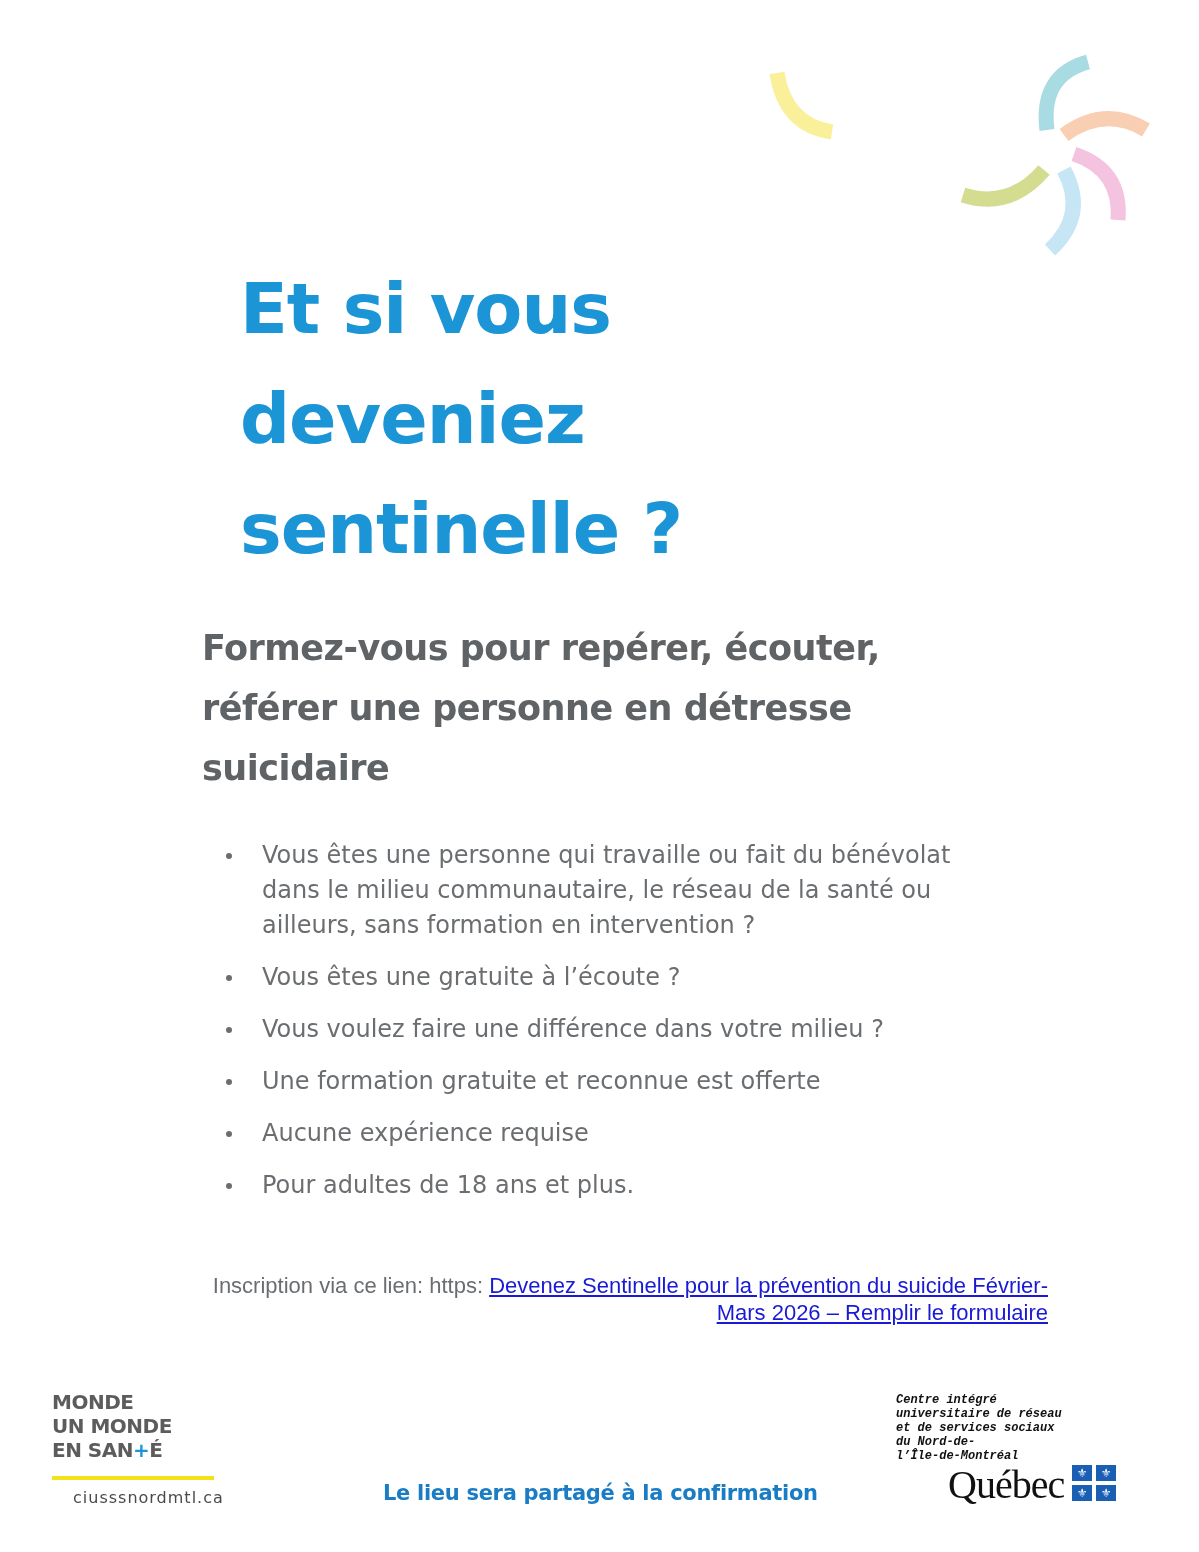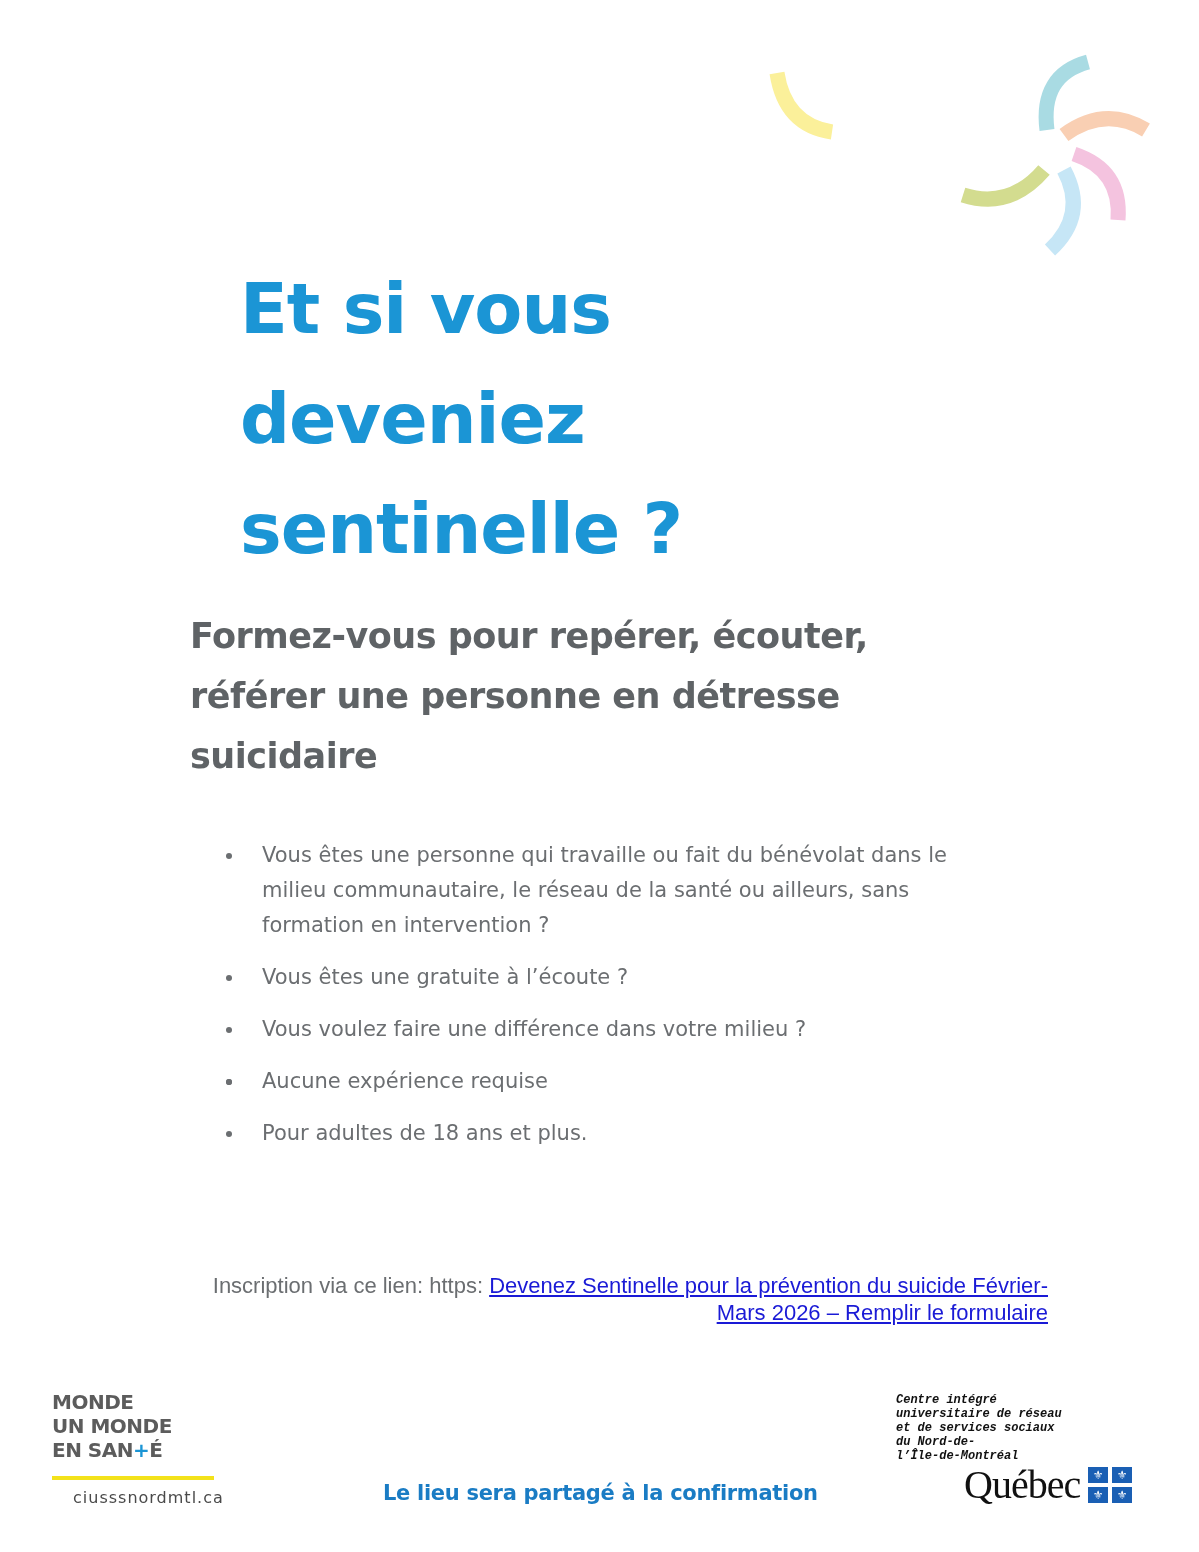--- a/index.html
+++ b/index.html
@@ -1,35 +1,35 @@
 <!DOCTYPE html>
 <html><head>
 <meta charset="utf-8">
 <style>
   html, body { margin:0; padding:0; background:#ffffff; }
   body { width:1199px; height:1552px; position:relative; overflow:hidden; font-family:"Liberation Sans", "DejaVu Sans", sans-serif; }
   .deco { position:absolute; left:0; top:0; width:1199px; height:300px; pointer-events:none; }
   .title { position:absolute; left:240px; top:254px; margin:0; font-family:"DejaVu Sans", sans-serif; font-weight:bold; color:#1b95d5; font-size:70px; line-height:110px; letter-spacing:-1px; }
   .title span { display:block; }
-  .subtitle { position:absolute; left:190px; top:606px; width:760px; margin:0; font-family:"DejaVu Sans", sans-serif; font-weight:bold; color:#5f6366; font-size:35px; line-height:60px; letter-spacing:-0.5px; }
+  .subtitle { position:absolute; left:190px; top:606px; width:760px; margin:12px; font-family:"DejaVu Sans", sans-serif; font-weight:bold; color:#5f6366; font-size:35px; line-height:60px; letter-spacing:-0.5px; }
   .subtitle span { display:block; }
-  .bullets { position:absolute; left:222px; top:838px; width:760px; margin:0; padding:0; list-style:none; color:#6b6e71; font-family:"DejaVu Sans", sans-serif; font-size:21px; line-height:35px; }
+  .bullets { position:absolute; left:222px; top:838px; width:760px; margin:0; padding:0; list-style:none; color:#6b6e71; font-family:"DejaVu Sans", sans-serif; font-size:24px; line-height:35px; }
   .bullets li { position:relative; padding-left:40px; margin-bottom:17px; }
   .bullets li .dot { position:absolute; left:4px; top:15px; width:6px; height:6px; border-radius:50%; background:#6b6e71; }
   .reg { position:absolute; left:168px; top:1272px; width:880px; font-family:"Liberation Sans", sans-serif; font-size:22px; line-height:27px; color:#6b6e71;text-align:right; }
   .reg a { color:#1a1ad6; text-decoration:underline; }
   .logo-left { position:absolute; left:52px; top:1390px; width:170px; }
   .logo-left .tag { font-family:"DejaVu Sans", sans-serif; font-weight:bold; color:#5c5c5c; font-size:20px; line-height:24px; letter-spacing:-0.5px; }
   .logo-left .plus { color:#1b95d5; }
   .logo-left .bar { width:162px; height:4px; background:#f3e21a; margin-top:14px; }
   .logo-left .url { font-family:"DejaVu Sans", sans-serif; font-size:16px; color:#4a4a4a; margin-top:8px; letter-spacing:1px;margin-left:21px; }
   .location { position:absolute; left:383px; top:1481px; font-family:"DejaVu Sans", sans-serif; font-weight:bold; color:#1a7cc4; font-size:21px; letter-spacing:-0.3px; }
   .logo-right { position:absolute; left:896px; top:1393px; width:260px; }
   .logo-right .org { font-family:Liberation Mono, monospace; font-weight:bold; font-style:italic; font-size:12px; line-height:14px; color:#111; }
-  .logo-right .qrow { display:flex; align-items:center; margin-top:2px; margin-left:68px; }
+  .logo-right .qrow { display:flex; margin-top:2px; margin-left:52px; }
   .logo-right .qword { font-family:"Liberation Serif", serif; font-size:40px; color:#111; line-height:40px; letter-spacing:-1px; }
   .flag { display:grid; grid-template-columns:20px 20px; grid-template-rows:16px 16px; gap:4px 4px; margin-left:8px; }
   .flag div { background:#1a5fb4; color:#fff; font-size:12px; text-align:center; line-height:16px; }
 </style>
 </head>
 <body>
 
 <svg class="deco" viewBox="0 0 1199 300" xmlns="http://www.w3.org/2000/svg">
   <g fill="none" stroke-width="15" stroke-linecap="butt">
     <path d="M777 73 Q785 125 832 132" stroke="#fbf09a"></path>
@@ -50,21 +50,21 @@
 <h2 class="subtitle">
   <span>Formez-vous pour repérer, écouter,</span>
   <span>référer une personne en détresse</span>
   <span>suicidaire</span>
 </h2>
 
 <ul class="bullets">
   <li><span class="dot"></span><span>Vous êtes une personne qui travaille ou fait du bénévolat dans le milieu communautaire, le réseau de la santé ou ailleurs, sans formation en intervention ?</span></li>
   <li><span class="dot"></span><span>Vous êtes une gratuite à l’écoute ?</span></li>
   <li><span class="dot"></span><span>Vous voulez faire une différence dans votre milieu ?</span></li>
-  <li><span class="dot"></span></li>
+  <li><span class="dot"></span><span>Une formation gratuite et reconnue est offerte</span></li>
   <li><span class="dot"></span><span>Aucune expérience requise</span></li>
   <li><span class="dot"></span><span>Pour adultes de 18 ans et plus.</span></li>
 </ul>
 
 <div class="reg">
   <span>Inscription via ce lien: https: </span><a>Devenez Sentinelle pour la prévention du suicide  Février-Mars 2026 – Remplir le formulaire</a>
 </div>
 
 <div class="logo-left">
   <div class="tag">MONDE</div>

